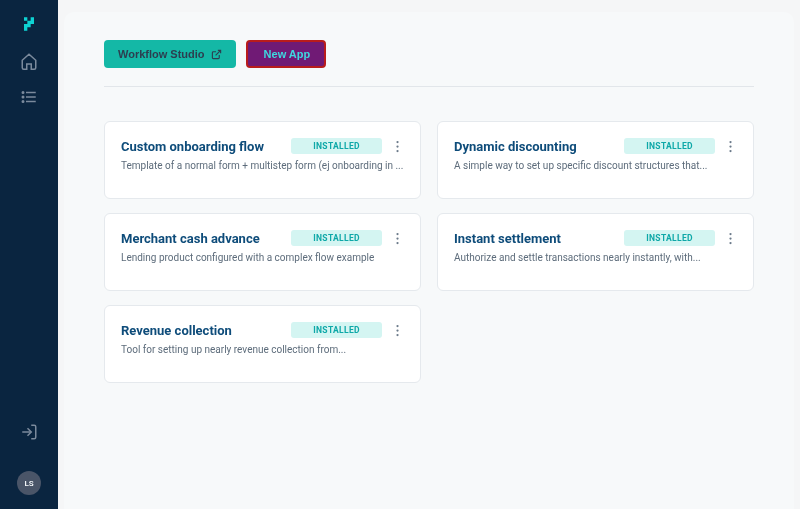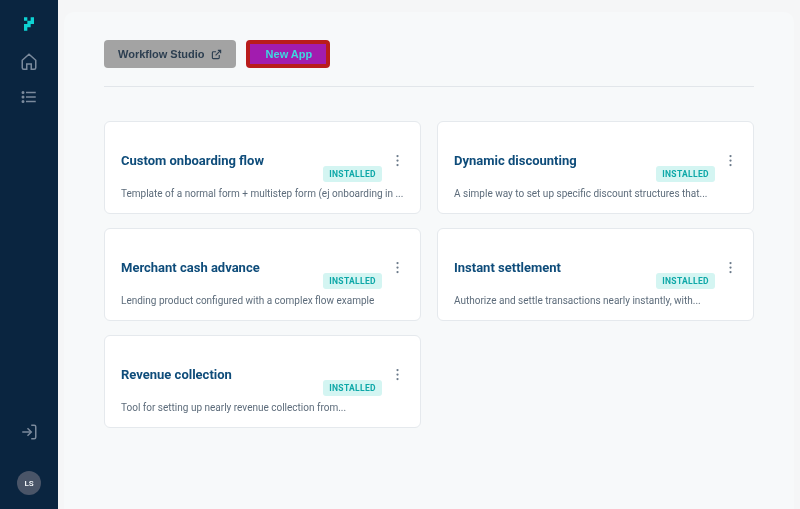--- a/index.html
+++ b/index.html
@@ -72,28 +72,28 @@
   border-radius: 4px;
   font-size: 11px;
   font-weight: 600;
   display: inline-flex;
   align-items: center;
   gap: 6px;
   cursor: pointer;
   border: none;
 }
 .btn-secondary {
-  background: #a3a3a3;
+  background: #14b8a6;
   color: #2c3e50;
   justify-content: flex-end;
 }
 .btn-primary {
-  background: #a21caf;
+  background: #701a75;
   color: #3ed9e0;
-  border: 4px solid #b91c1c;
+  border: 2px solid #b91c1c;
   padding-left: 16px;
 }
 .external-icon { width: 11px; height: 11px; }
 .apps-grid {
   margin-top: 34px;
   display: grid;
   grid-template-columns: 1fr 1fr;
   gap: 14px 16px;
 }
 .app-card {
@@ -114,23 +114,22 @@
   color: #0e4c7a;
   flex: 1;
   cursor: pointer;
 }
 .badge {
   font-size: 8.5px;
   font-weight: 700;
   letter-spacing: 0.04em;
   color: #0ea8a8;
   background: #d4f5f2;
-  padding: 3px 6px;
+  padding: 3px 22px;
   border-radius: 3px;
-  margin-top: 28px;
 }
 .more {
   width: 14px; height: 16px;
   display: inline-flex; align-items: center; justify-content: center;
   color: #6b7a8a; cursor: pointer;
 }
 .more svg { width: 3px; height: 13px; }
 .app-desc {
   margin-top: 6px;
   font-size: 10px;

